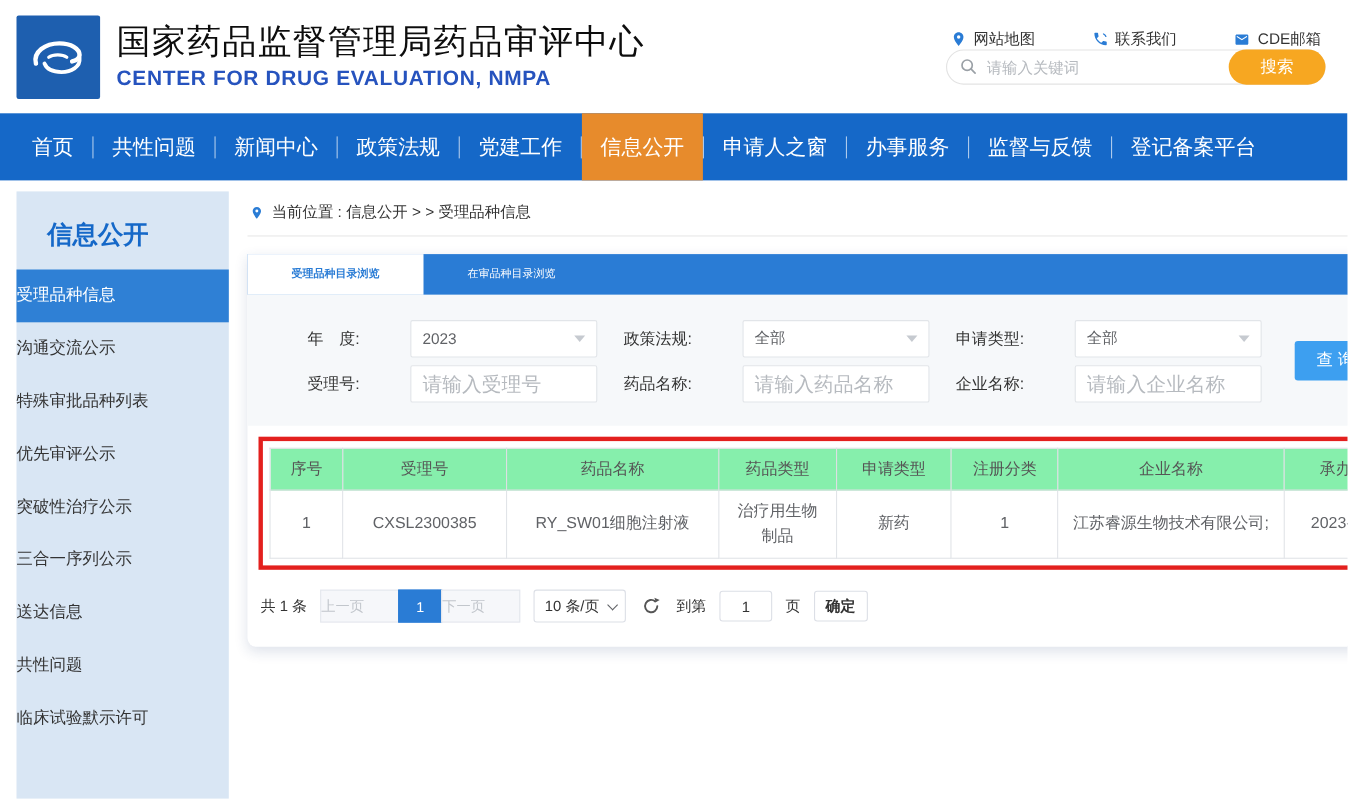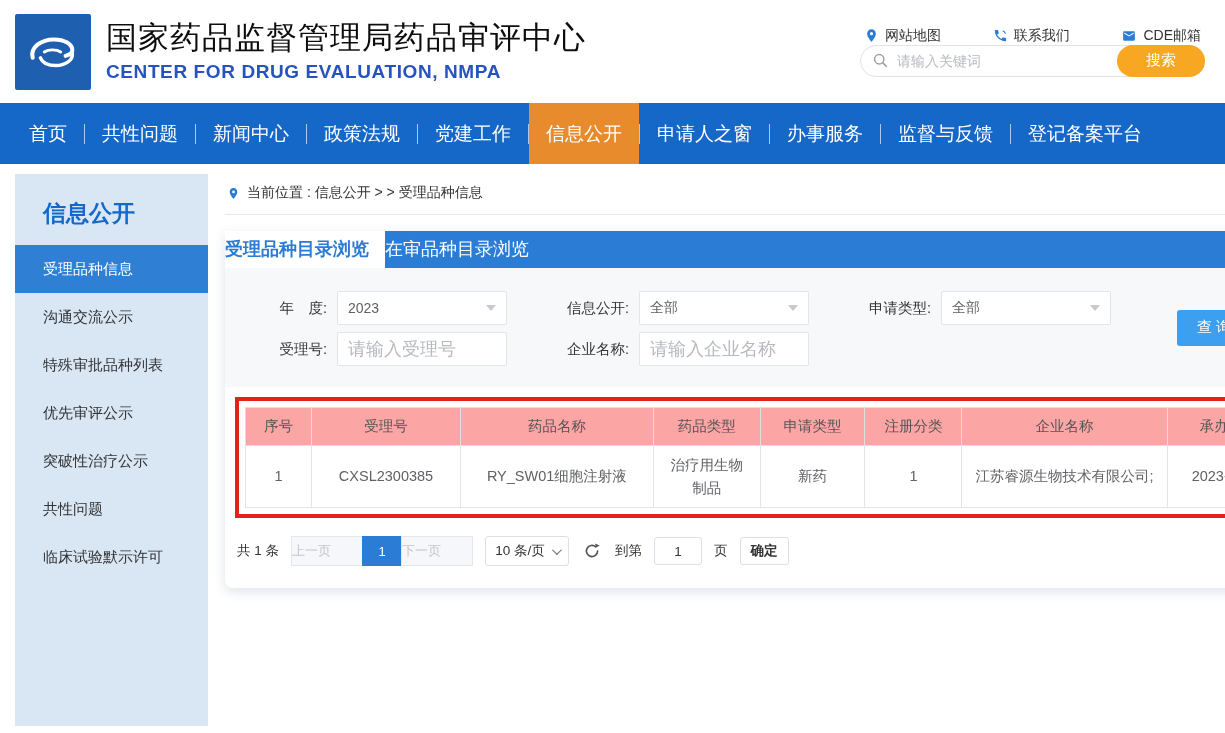--- a/index.html
+++ b/index.html
@@ -28,51 +28,51 @@
   .nav { height:61px; background:#1568C8; display:flex; align-items:stretch; padding-left:12px; }
   .nav-item { display:flex; align-items:center; padding:0 17px; color:#fff; font-size:19px;
     font-weight:normal; cursor:pointer; white-space:nowrap; }
   .nav-item.active { background:#E78B2C; }
   .nav-sep { width:1px; height:20px; background:rgba(255,255,255,.65); align-self:center; }
 
   
   .content { display:flex; align-items:stretch; padding:10px 18px 0 15px; min-height:562px; }
   .sidebar { width:193px; background:#D9E6F4; padding:18px 0 30px; flex:0 0 auto; }
   .sidebar-title { font-size:23px; font-weight:bold; color:#1568C8; padding:6px 0 16px 28px; }
-  .side-item { height:48px; line-height:48px; padding-left:28px; font-size:15px; color:#333; cursor:pointer; }
+  .side-item { height:48px; line-height:48px; font-size:15px; color:#333; cursor:pointer; }
   .side-item.active { background:#2F80D5; color:#fff; }
 
   .main { flex:1; margin-left:17px; padding-top:8px; }
   .breadcrumb { display:flex; align-items:center; gap:7px; font-size:14px; color:#333;
     padding:2px 0 12px 2px; border-bottom:1px solid #E8E8E8; }
 
   .card { margin-top:16px; border-radius:0 0 8px 8px; box-shadow:0 4px 12px rgba(30,60,110,.14);
     background:#fff; overflow:hidden; }
   .tabbar { display:flex; background:#2A7CD5; height:37px; }
-  .tab { width:160px; text-align:left; line-height:37px; font-size:18px; color:#fff; cursor:pointer; }
+  .tab { width:160px; text-align:center; line-height:37px; font-size:10px; color:#fff; cursor:pointer; }
   .tab.active { background:#fff; color:#2A7CD5; font-weight:bold; }
 
   .filter { background:#F6F8FA; padding:16px 150px 14px 0; position:relative; }
   .f-row { display:flex; padding-left:26px; margin:7px 0; }
-  .field { display:flex; align-items:center; width:302px; }
+  .field { display:flex; align-items:center; width:302px;gap:36px; }
   .field .lbl { width:76px; text-align:right; margin-right:10px; font-size:14.5px; color:#333; white-space:pre; }
   .fbox { width:170px; height:34px; background:#fff; border:1px solid #E2E5E9; border-radius:2px;
     display:flex; align-items:center; justify-content:space-between; padding:0 10px; font-size:14px;
     color:#606266; cursor:pointer; }
   .fbox input { border:none; outline:none; width:100%; font-size:18px; color:#333; background:transparent; }
   .fbox input::placeholder { color:#B6BABF; }
   .chev { width:0; height:0; border-left:5px solid transparent; border-right:5px solid transparent;
     border-top:6px solid #C6CAD0; flex:0 0 auto; }
   .query-btn { position:absolute; right:56px; top:50%; transform:translateY(-50%); width:74px; height:36px;
     background:#3D9FF0; color:#fff; border:none; border-radius:3px; font-size:15px; cursor:pointer; white-space:pre; }
 
   .table-zone { padding:10px 6px 0 10px; }
   .red-wrap { border:4px solid #E3201E; padding:6px; }
   table { width:100%; border-collapse:collapse; text-align:center; table-layout:fixed; }
-  th { background:#fca5a5; border:1px solid #DCDFE3; height:38px; font-weight:normal;
+  th { background:#86efac; border:1px solid #DCDFE3; height:38px; font-weight:normal;
     font-size:14.5px; color:#555; }
   td { border:1px solid #E1E4E8; height:62px; font-size:14.5px; color:#606266; padding:4px 12px; line-height:1.55; }
 
   .pagination { display:flex; align-items:center; gap:12px; padding:18px 0 22px 12px;
     font-size:13.5px; color:#333; }
   .pg-group { display:flex; }
   .pg-btn { min-width:72px; height:30px; line-height:28px; border:1px solid #E4E7ED; background:#F6F7FA;
     color:#C2C6CC; font-size:13px; cursor:default; }
   .pg-cur { min-width:40px; height:30px; line-height:30px; background:#2A7CD5; color:#fff;
     border:1px solid #2A7CD5; text-align:center; font-size:13px; margin:0 -1px; cursor:pointer; }
@@ -162,20 +162,22 @@
 
 <div class="content">
 
   <div class="sidebar">
     <div class="sidebar-title">信息公开</div>
     <div class="side-item active">受理品种信息</div>
     <div class="side-item">沟通交流公示</div>
     <div class="side-item">特殊审批品种列表</div>
     <div class="side-item">优先审评公示</div>
     <div class="side-item">突破性治疗公示</div>
+    <div class="side-item">三合一序列公示</div>
+    <div class="side-item">送达信息</div>
     <div class="side-item">共性问题</div>
     <div class="side-item">临床试验默示许可</div>
   </div>
 
   <div class="main">
     <div class="breadcrumb">
       <svg width="13" height="15" viewBox="0 0 24 24">
           <path fill="#2A7CD5" d="M12 2C8.1 2 5 5.1 5 9c0 5.2 7 13 7 13s7-7.8 7-13c0-3.9-3.1-7-7-7zm0 9.5A2.5 2.5 0 1 1 12 6.5a2.5 2.5 0 0 1 0 5z"></path>
         </svg>
       <span>当前位置 : 信息公开 &gt; &gt; 受理品种信息</span>
@@ -190,39 +192,45 @@
       <div class="filter">
         <div class="f-row">
           <div class="field">
             <span class="lbl">年　度:</span>
             <div class="fbox">
               <span>2023</span>
               <i class="chev"></i>
             </div>
           </div>
           <div class="field">
-            <span class="lbl">信息公开:</span>
+            <span class="lbl">政策法规:</span>
             <div class="fbox">
               <span>全部</span>
               <i class="chev"></i>
             </div>
           </div>
           <div class="field">
             <span class="lbl">申请类型:</span>
             <div class="fbox">
               <span>全部</span>
               <i class="chev"></i>
             </div>
           </div>
         </div>
         <div class="f-row">
           <div class="field">
             <span class="lbl">受理号:</span>
             <div class="fbox">
               <input type="text" placeholder="请输入受理号" style="">
+            </div>
+          </div>
+          <div class="field">
+            <span class="lbl">药品名称:</span>
+            <div class="fbox">
+              <input type="text" placeholder="请输入药品名称" style="">
             </div>
           </div>
           <div class="field">
             <span class="lbl">企业名称:</span>
             <div class="fbox">
               <input type="text" placeholder="请输入企业名称" style="">
             </div>
           </div>
         </div>
         <button class="query-btn">查 询</button>

